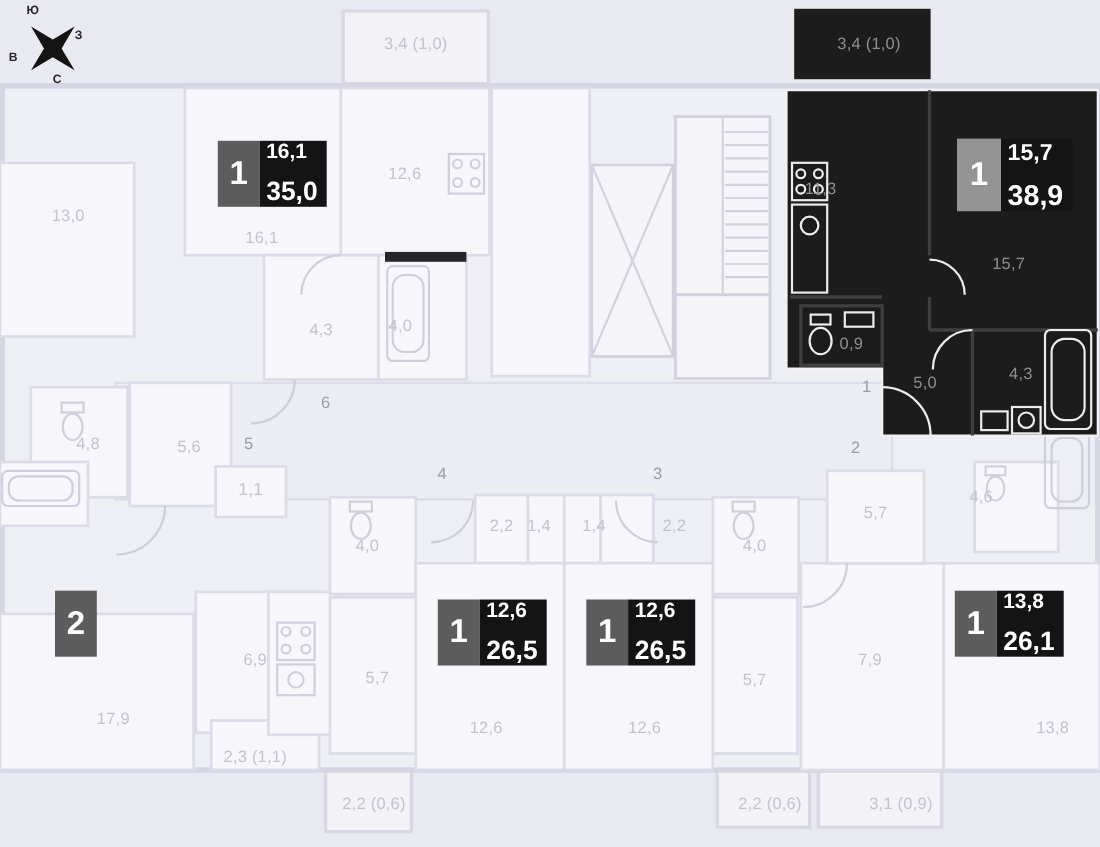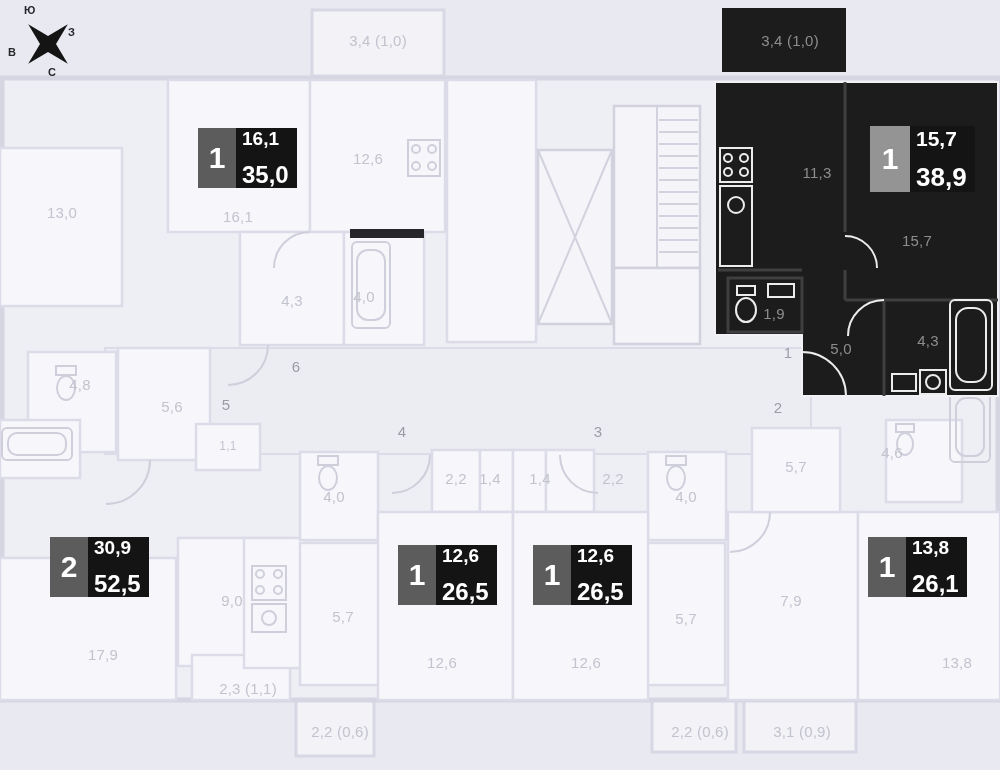--- a/index.html
+++ b/index.html
@@ -4,21 +4,21 @@
 <style>
   html,body{margin:0;padding:0;background:#e9e9f2;}
   .stage{position:relative;width:1000px;height:770px;background:#e9e9f2;overflow:hidden;
          font-family:"Liberation Sans",sans-serif;}
   .plan-svg{position:absolute;left:0;top:0;}
   
   .rlabel{position:absolute;transform:translate(-50%,-50%);font-size:15px;color:#c3c3cf;
           white-space:nowrap;letter-spacing:.2px;}
   .rlabel.dark{color:#8d8d8d;}
   .rlabel.num{color:#9c9ca8;font-size:15px;}
-  .rlabel.small{font-size:12px;}
+  .rlabel.small{font-size:16px;}
   
   .badge{position:absolute;display:flex;height:60px;cursor:pointer;}
   .badge .rooms{width:38px;background:#5c5c5c;color:#fff;font-weight:bold;font-size:30px;
                 display:flex;align-items:center;justify-content:center;}
   .badge .areas{background:#141414;color:#fff;padding:4px 8px 4px 6px;display:flex;
                 flex-direction:column;justify-content:center;}
   .badge .living{font-size:19px;font-weight:bold;line-height:1.15;}
   .badge .total{font-size:24px;font-weight:bold;line-height:1.1;margin-top:12px;}
   .badge.selected{height:66px;}
   .badge.selected .rooms{background:#949494;width:40px;}
@@ -194,50 +194,50 @@
     </svg>
     <span class="c-top">Ю</span>
     <span class="c-right">З</span>
     <span class="c-left">В</span>
     <span class="c-bottom">С</span>
   </div>
 
   <div class="rlabel" style="left:378px;top:40px">3,4 (1,0)</div>
   <div class="rlabel" style="left:368px;top:158px">12,6</div>
   <div class="rlabel" style="left:238px;top:216px">16,1</div>
-  <div class="rlabel" style="left:62px;top:212px">13,0</div>
+  <div class="rlabel" style="left:62px;top:196px">13,0</div>
   <div class="rlabel" style="left:292px;top:300px">4,3</div>
   <div class="rlabel" style="left:364px;top:296px">4,0</div>
-  <div class="rlabel" style="left:80px;top:384px">4,8</div>
+  <div class="rlabel" style="left:80px;top:404px">4,8</div>
   <div class="rlabel" style="left:172px;top:406px">5,6</div>
   <div class="rlabel small" style="left:228px;top:446px">1,1</div>
   <div class="rlabel" style="left:796px;top:466px">5,7</div>
   <div class="rlabel" style="left:892px;top:452px">4,6</div>
-  <div class="rlabel" style="left:232px;top:600px">9,0</div>
+  <div class="rlabel" style="left:232px;top:600px">6,9</div>
   <div class="rlabel" style="left:103px;top:654px">17,9</div>
-  <div class="rlabel" style="left:248px;top:688px">2,3 (1,1)</div>
+  <div class="rlabel" style="left:232px;top:688px">2,3 (1,1)</div>
   <div class="rlabel" style="left:343px;top:616px">5,7</div>
   <div class="rlabel" style="left:340px;top:731px">2,2 (0,6)</div>
   <div class="rlabel" style="left:334px;top:496px">4,0</div>
   <div class="rlabel" style="left:456px;top:478px">2,2</div>
   <div class="rlabel" style="left:490px;top:478px">1,4</div>
   <div class="rlabel" style="left:442px;top:662px">12,6</div>
   <div class="rlabel" style="left:540px;top:478px">1,4</div>
   <div class="rlabel" style="left:613px;top:478px">2,2</div>
   <div class="rlabel" style="left:686px;top:496px">4,0</div>
   <div class="rlabel" style="left:586px;top:662px">12,6</div>
   <div class="rlabel" style="left:686px;top:618px">5,7</div>
   <div class="rlabel" style="left:791px;top:600px">7,9</div>
   <div class="rlabel" style="left:700px;top:731px">2,2 (0,6)</div>
-  <div class="rlabel" style="left:802px;top:731px">3,1 (0,9)</div>
+  <div class="rlabel" style="left:819px;top:731px">3,1 (0,9)</div>
   <div class="rlabel" style="left:957px;top:662px">13,8</div>
   <div class="rlabel dark" style="left:790px;top:40px">3,4 (1,0)</div>
-  <div class="rlabel dark" style="left:817px;top:172px">11,3</div>
+  <div class="rlabel dark" style="left:746px;top:172px">11,3</div>
   <div class="rlabel dark" style="left:917px;top:240px">15,7</div>
-  <div class="rlabel dark" style="left:774px;top:313px">1,9</div>
+  <div class="rlabel dark" style="left:774px;top:313px">0,9</div>
   <div class="rlabel dark" style="left:841px;top:348px">5,0</div>
   <div class="rlabel dark" style="left:928px;top:340px">4,3</div>
 
   <div class="rlabel num" style="left:296px;top:366px">6</div>
   <div class="rlabel num" style="left:226px;top:404px">5</div>
   <div class="rlabel num" style="left:402px;top:431px">4</div>
   <div class="rlabel num" style="left:598px;top:431px">3</div>
   <div class="rlabel num" style="left:778px;top:407px">2</div>
   <div class="rlabel num" style="left:788px;top:352px">1</div>
 
@@ -252,24 +252,20 @@
   <div class="badge selected" style="left:870px;top:126px">
     <div class="rooms">1</div>
     <div class="areas">
       <div class="living">15,7</div>
       <div class="total">38,9</div>
     </div>
   </div>
 
   <div class="badge" style="left:50px;top:537px">
     <div class="rooms">2</div>
-    <div class="areas">
-      <div class="living">30,9</div>
-      <div class="total">52,5</div>
-    </div>
   </div>
 
   <div class="badge" style="left:398px;top:545px">
     <div class="rooms">1</div>
     <div class="areas">
       <div class="living">12,6</div>
       <div class="total">26,5</div>
     </div>
   </div>
 

